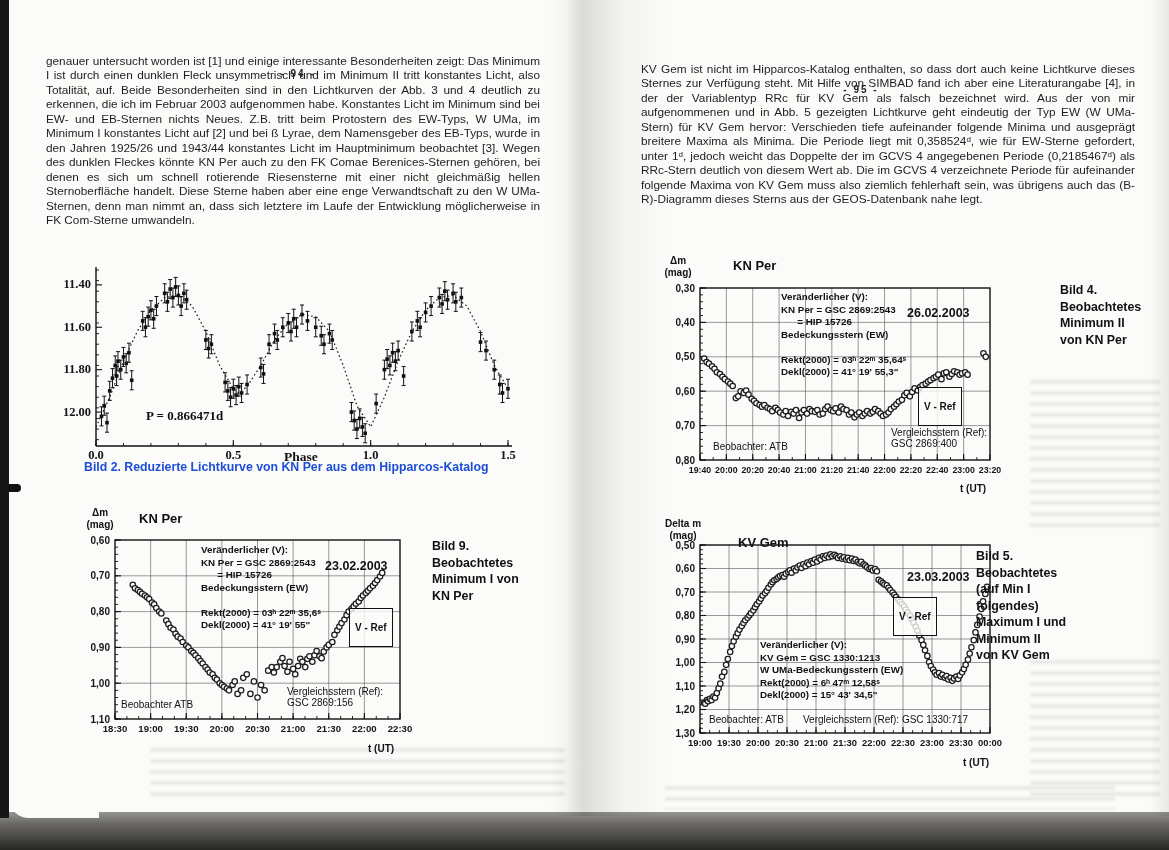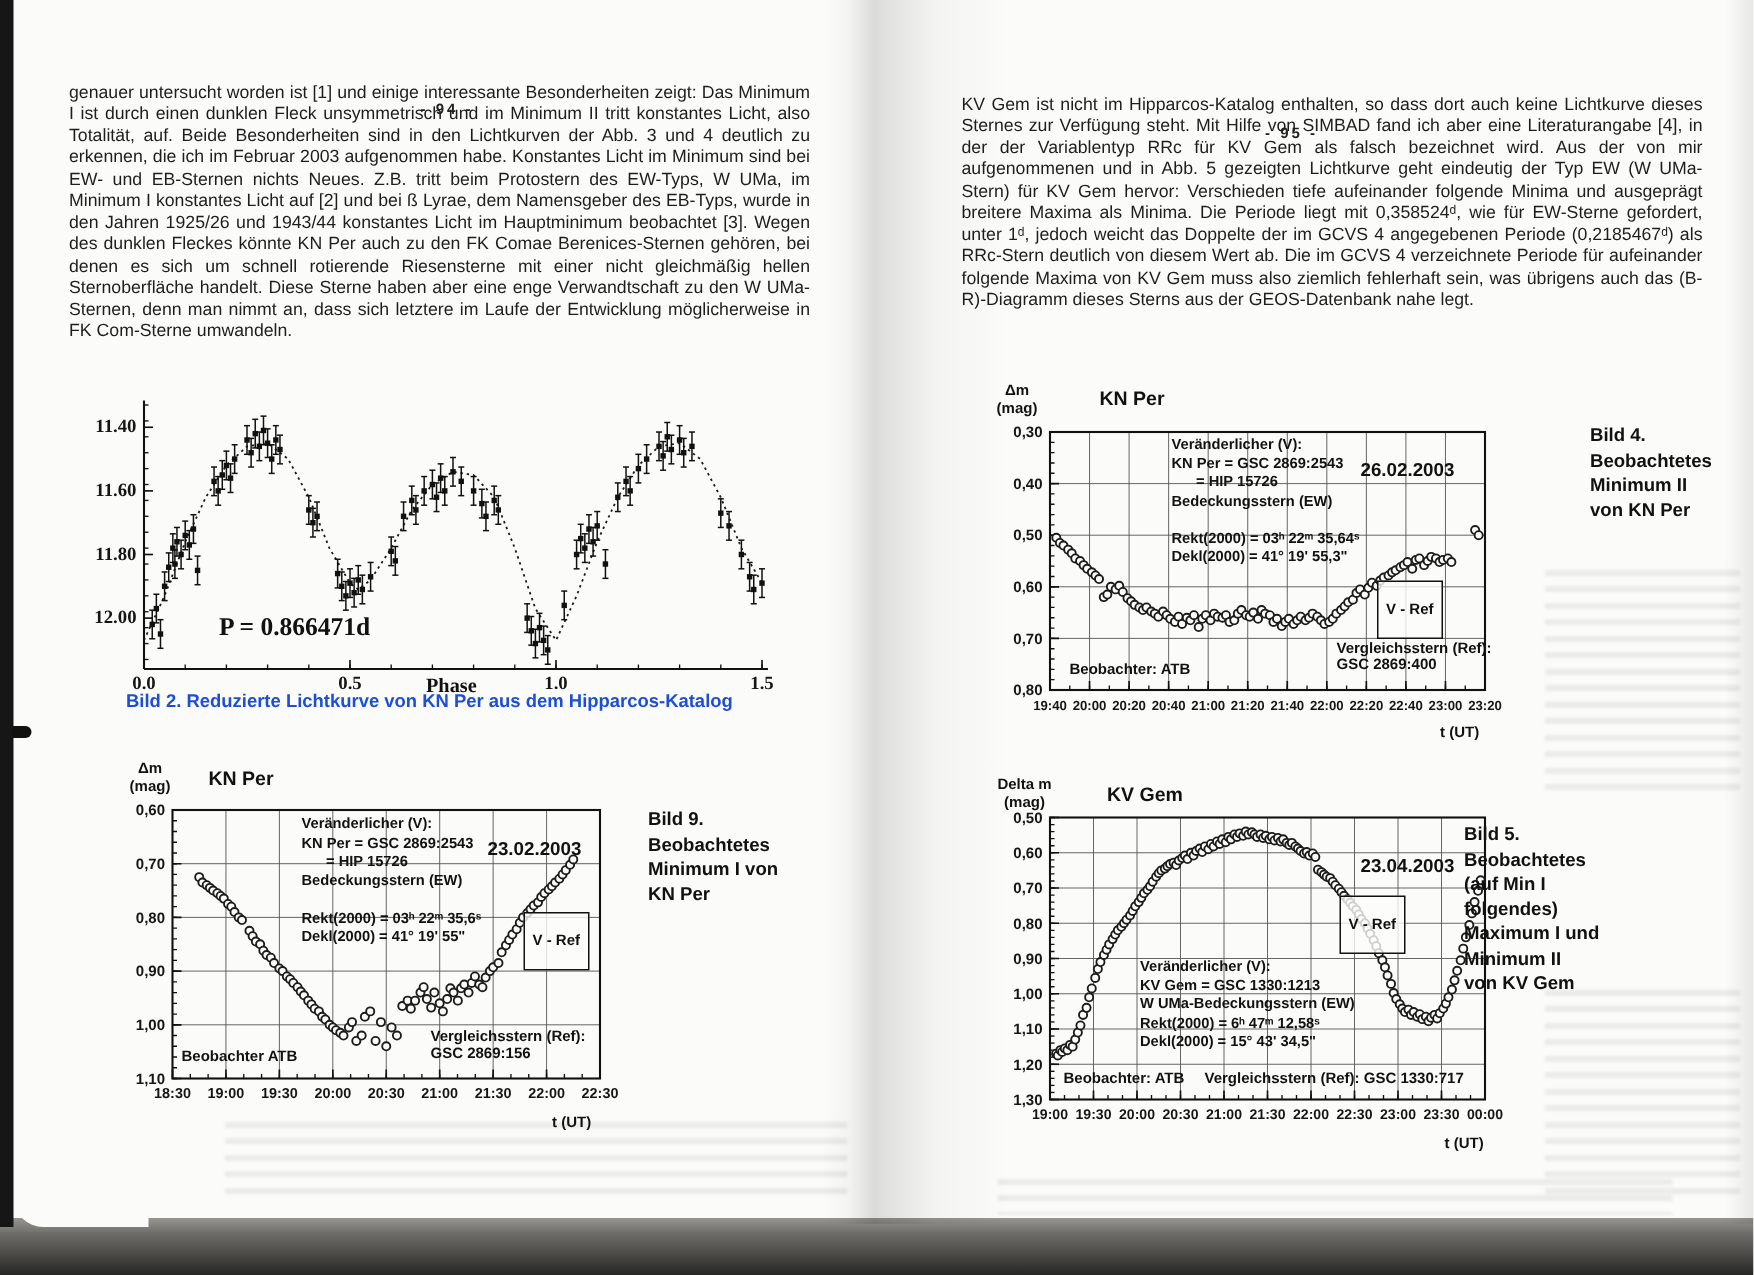--- a/index.html
+++ b/index.html
@@ -21,24 +21,24 @@
   .page-no{width:96px;text-align:center;font-size:10px;font-weight:600;letter-spacing:2px;color:#222;margin-top:48px;}
   .body-text{width:494px;font-size:11.8px;line-height:14.45px;text-align:justify;color:#1d1d1d;}
   
   .fig{overflow:visible;}
   .fig-caption{font-weight:bold;font-size:12.3px;color:#1d4ed8;}
   .side-cap{font-weight:bold;font-size:12.4px;line-height:16.5px;color:#111;}
   .axis-unit{font-weight:bold;font-size:10px;line-height:11.5px;text-align:center;color:#111;}
   .fig-title{font-weight:bold;font-size:13px;color:#111;}
   .fig-date{font-weight:bold;font-size:12.5px;color:#111;margin-top:48px;}
   .infobox{font-weight:bold;font-size:9.8px;line-height:12.5px;color:#111;}
-  .chart-note{font-weight:bold;font-size:10px;color:#111;}
+  .chart-note{font-weight:normal;font-size:10px;color:#111;}
   .vref{border:1.4px solid #111;padding:11px 5px;font-weight:bold;font-size:10px;line-height:15px;color:#111;background:rgba(252,252,250,0.8);}
   .tut{font-weight:bold;font-size:10px;color:#111;}
-  .serifnote{font-family:"Liberation Serif","DejaVu Serif",serif;font-weight:bold;font-size:17px;color:#111;}
+  .serifnote{font-family:"Liberation Serif","DejaVu Serif",serif;font-weight:bold;font-size:13px;color:#111;}
   .phase-lab{font-family:"Liberation Serif","DejaVu Serif",serif;font-weight:bold;font-size:13.5px;color:#111;}
 </style>
 </head>
 <body>
 
 <div class="abs bottom-band"></div>
 <div class="abs corner-curve"></div>
 <div class="abs left-strip"></div>
 <div class="abs notch"></div>
 <div class="abs fold-shadow"></div>
@@ -1185,22 +1185,22 @@
       <circle cx="320.5" cy="117.41999999999999" r="2.7" fill="#fdfdfb" stroke="#1c1c1c" stroke-width="1.25"></circle>
       <circle cx="322.24000000000007" cy="109.89999999999999" r="2.7" fill="#fdfdfb" stroke="#1c1c1c" stroke-width="1.25"></circle>
       <circle cx="324.56" cy="101.67500000000001" r="2.7" fill="#fdfdfb" stroke="#1c1c1c" stroke-width="1.25"></circle>
       <circle cx="326.30000000000007" cy="93.92" r="2.7" fill="#fdfdfb" stroke="#1c1c1c" stroke-width="1.25"></circle>
       <circle cx="328.0399999999999" cy="86.4" r="2.7" fill="#fdfdfb" stroke="#1c1c1c" stroke-width="1.25"></circle>
       <circle cx="330.36000000000007" cy="78.88" r="2.7" fill="#fdfdfb" stroke="#1c1c1c" stroke-width="1.25"></circle>
       <circle cx="332.09999999999997" cy="71.83000000000001" r="2.7" fill="#fdfdfb" stroke="#1c1c1c" stroke-width="1.25"></circle>
     </svg>
   <div class="abs axis-unit pre" style="left:2px;top:3px;width:52px;">Delta m
 (mag)</div>
-  <div class="abs fig-title" style="left:83px;top:7px;">KV Gem</div>
-  <div class="abs fig-date" style="left:252px;top:7px;">23.04.2003</div>
+  <div class="abs fig-title" style="left:83px;top:20px;">KV Gem</div>
+  <div class="abs fig-date" style="left:252px;top:7px;">23.03.2003</div>
   <div class="abs infobox pre" style="left:105px;top:124px;">Veränderlicher (V):
 KV Gem = GSC 1330:1213
 W UMa-Bedeckungsstern (EW)
 Rekt(2000) = 6ʰ 47ᵐ 12,58ˢ
 Dekl(2000) = 15° 43' 34,5"</div>
   <div class="abs vref" style="left:238px;top:82px;">V - Ref</div>
   <div class="abs chart-note" style="left:54px;top:199px;">Beobachter: ATB</div>
   <div class="abs chart-note" style="left:148px;top:199px;">Vergleichsstern (Ref): GSC 1330:717</div>
   <div class="abs tut" style="left:308px;top:242px;">t (UT)</div>
 </div>

